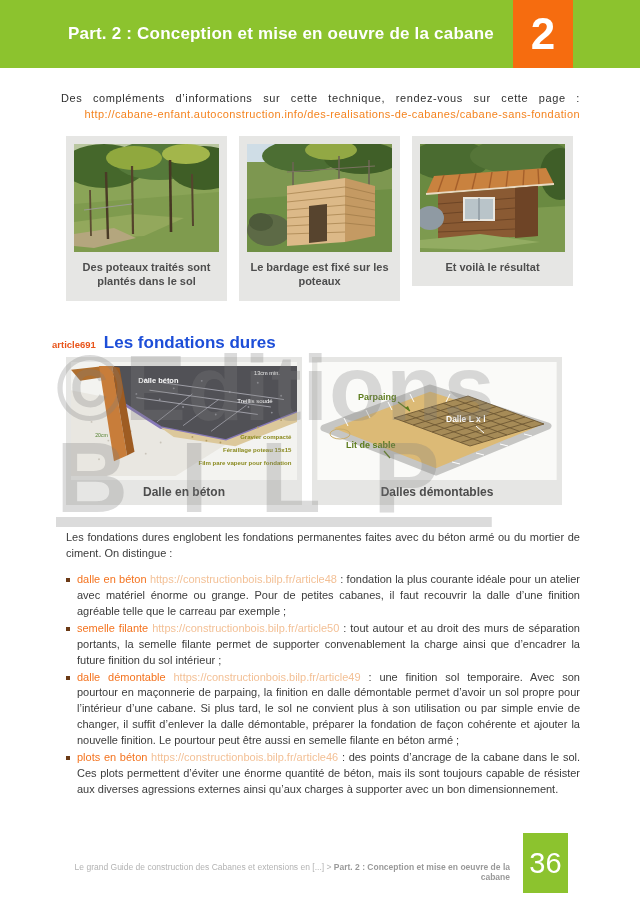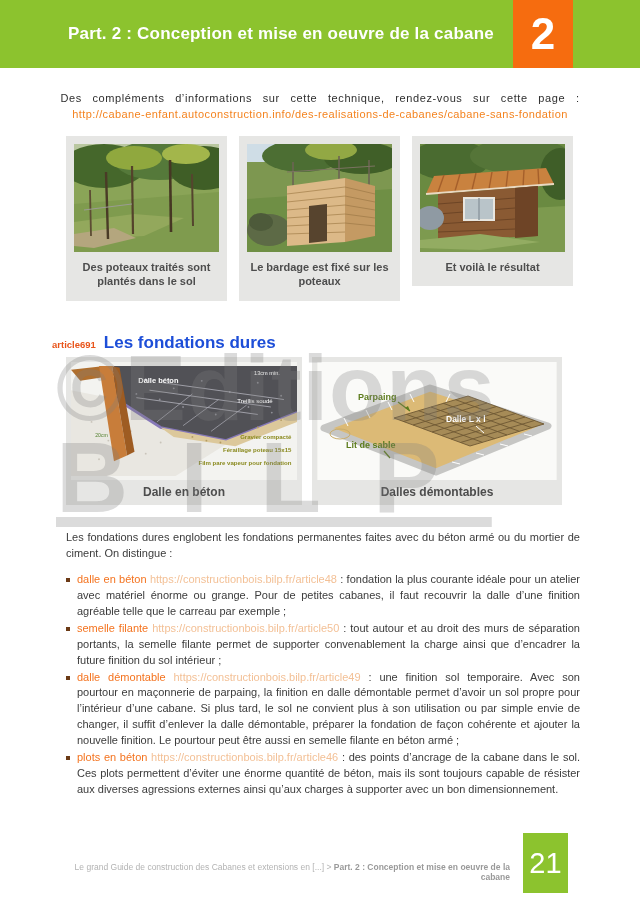--- a/index.html
+++ b/index.html
@@ -9,21 +9,21 @@
 
   
   .header { position:absolute; top:0; left:0; width:640px; height:68px; background:#8cc32e; }
   .header-title { position:absolute; left:68px; top:0; height:68px; display:flex; align-items:center;
                   color:#ffffff; font-weight:bold; font-size:17px; letter-spacing:0.2px; }
   .chapter-box { position:absolute; left:513px; top:0; width:60px; height:68px; background:#f66c0f;
                  display:flex; align-items:center; justify-content:center; }
   .chapter-box span { color:#ffffff; font-weight:bold; font-size:44px; line-height:1; }
 
   
-  .intro { position:absolute; top:92px; left:60px; width:520px; text-align:center; }
+  .intro { position:absolute; top:92px; left:60px; width:520px; text-align:right; }
   .intro-line1 { font-size:11px; color:#2e2e2e; letter-spacing:0.6px; word-spacing:7px; }
   .intro-url { display:inline-block; margin-top:4px; font-size:11px; color:#f4831f;
                letter-spacing:0.4px; text-decoration:none; }
 
   
   .photo-row { position:absolute; top:136px; left:66px; width:508px; display:flex; gap:12px; align-items:flex-start; }
   .photo-card { background:#e6e6e4; padding:8px 8px 12px 8px; width:161px; }
   .photo-card svg { display:block; width:145px; height:108px; }
   .photo-caption { margin-top:8px; text-align:center; font-size:11px; font-weight:bold; color:#4d4d4d; line-height:1.3; }
 
@@ -297,16 +297,16 @@
         <a href="#" class="soft-link">https://constructionbois.bilp.fr/article46</a>
         <span>: des points d’ancrage de la cabane dans le sol. Ces plots permettent d’éviter une énorme quantité de béton, mais ils sont toujours capable de résister aux diverses agressions externes ainsi qu’aux charges à supporter avec un bon dimensionnement.</span>
       </li>
     </ul>
   </div>
 
   <div class="footer-text">
     <span>Le grand Guide de construction des Cabanes et extensions en [...] &gt; </span><b>Part. 2 : Conception et mise en oeuvre de la cabane</b>
   </div>
   <div class="page-num-box">
-    <span>21</span>
+    <span>36</span>
   </div>
 
 </div>
 
 </body></html>

